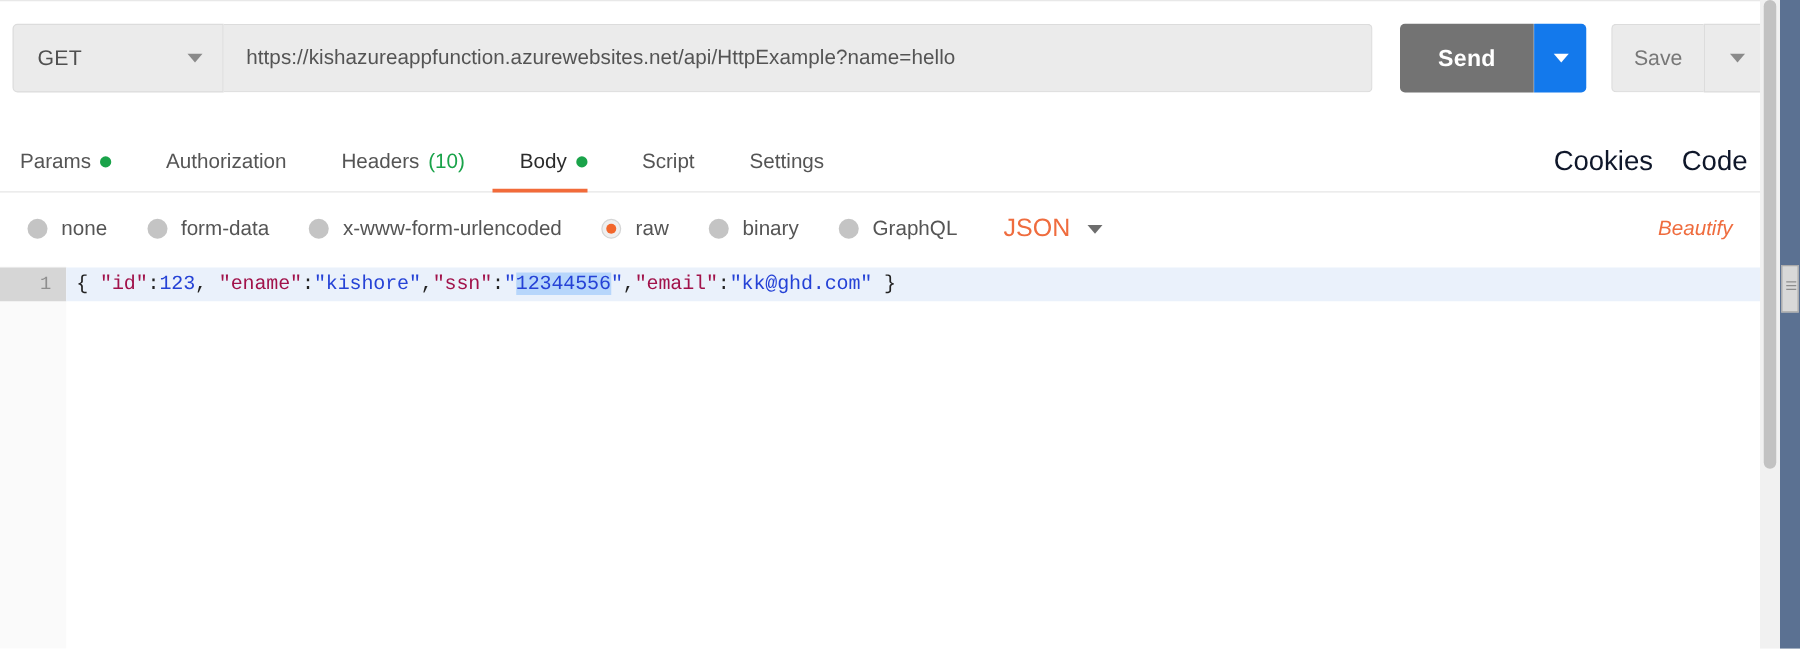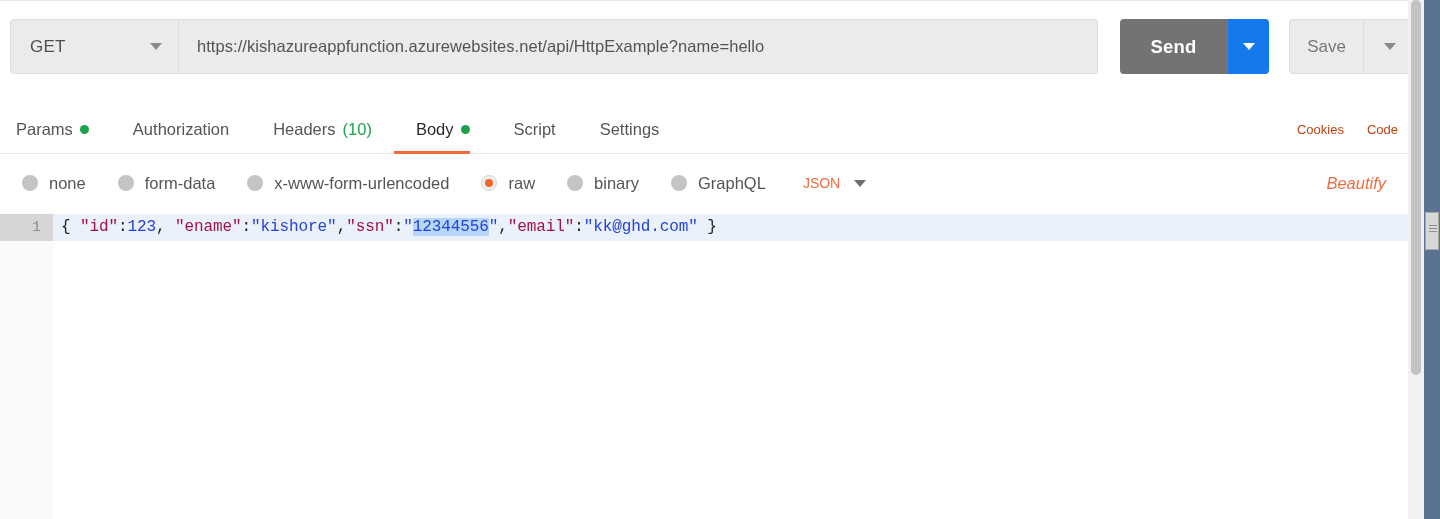--- a/index.html
+++ b/index.html
@@ -193,22 +193,22 @@
 
   .tabs-right {
     margin-left: auto;
     display: flex;
     align-items: center;
     height: 50px;
     gap: 23px;
     padding-right: 26px;
   }
   .link-orange {
-    color: #c2410c;
-    font-size: 13px;
+    color: #0f172a;
+    font-size: 22px;
     cursor: pointer;
   }
 
   
   .bodytype-row {
     position: absolute;
     top: 155px;
     left: 0;
     width: 1424px;
     height: 56px;
@@ -248,21 +248,21 @@
   }
   .format-select {
     display: flex;
     align-items: center;
     gap: 14px;
     margin-left: 5px;
     cursor: pointer;
   }
   .format-label {
     color: #ef6c3e;
-    font-size: 14px;
+    font-size: 20px;
   }
   .format-caret {
     width: 0; height: 0;
     border-left: 6px solid transparent;
     border-right: 6px solid transparent;
     border-top: 7px solid #6d6d6d;
   }
   .beautify {
     margin-left: auto;
     padding-right: 38px;

